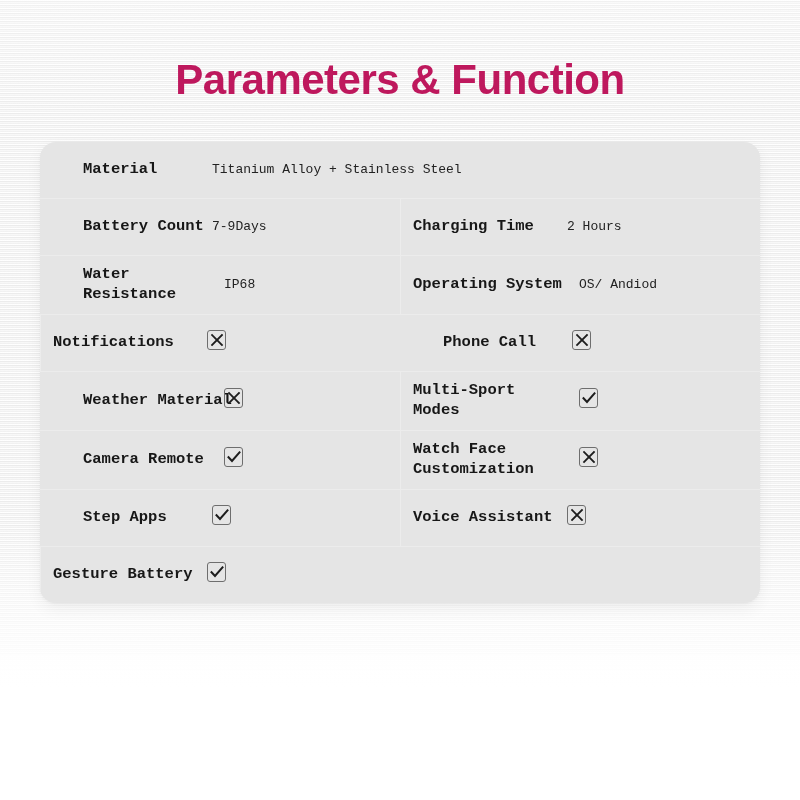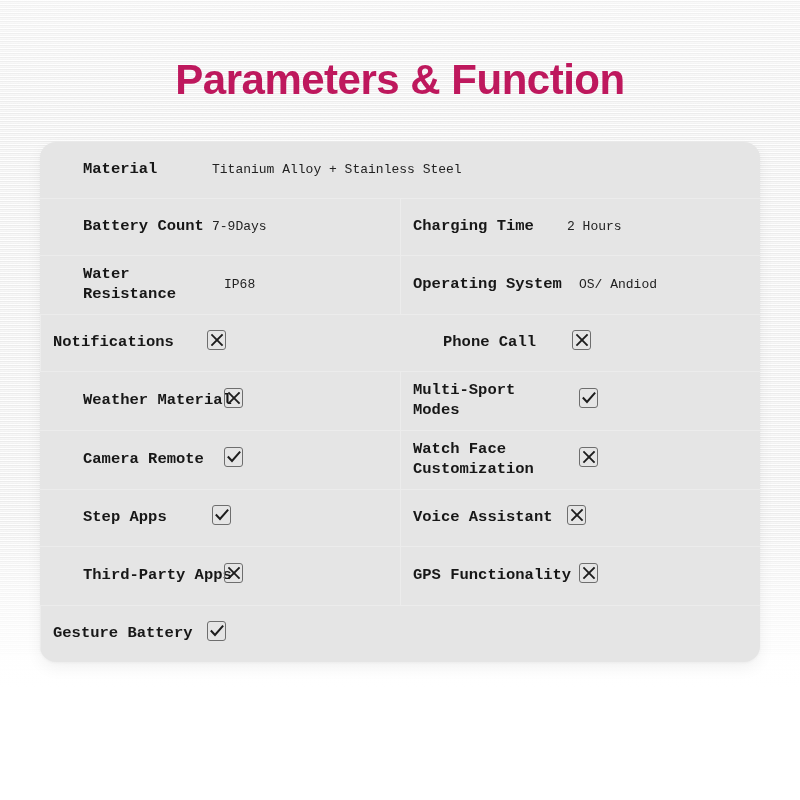--- a/index.html
+++ b/index.html
@@ -250,36 +250,20 @@
             </svg></span></span>
       </div>
       <div class="spec-cell half right-half">
         <span class="cell-label" style="white-space: nowrap;">Voice Assistant</span>
         <span class="cell-value"><span class="mark mark-x"><svg width="13" height="13" viewBox="0 0 13 13">
               <line x1="1.6" y1="1.6" x2="11.4" y2="11.4"></line>
               <line x1="11.4" y1="1.6" x2="1.6" y2="11.4"></line>
             </svg></span></span>
       </div>
     </div>
-    <div class="spec-row row-tall">
-      <div class="spec-cell half">
-        <span class="cell-label" style="white-space: nowrap;">Third-Party Apps</span>
-        <span class="cell-value"><span class="mark mark-x"><svg width="13" height="13" viewBox="0 0 13 13">
-              <line x1="1.6" y1="1.6" x2="11.4" y2="11.4"></line>
-              <line x1="11.4" y1="1.6" x2="1.6" y2="11.4"></line>
-            </svg></span></span>
-      </div>
-      <div class="spec-cell half right-half">
-        <span class="cell-label" style="white-space: nowrap;">GPS Functionality</span>
-        <span class="cell-value"><span class="mark mark-x"><svg width="13" height="13" viewBox="0 0 13 13">
-              <line x1="1.6" y1="1.6" x2="11.4" y2="11.4"></line>
-              <line x1="11.4" y1="1.6" x2="1.6" y2="11.4"></line>
-            </svg></span></span>
-      </div>
-    </div>
     <div class="spec-row">
       <div class="spec-cell half right-half">
         <span class="cell-label" style="white-space: nowrap;">Gesture Battery</span>
         <span class="cell-value"><span class="mark mark-check"><svg width="14" height="12" viewBox="0 0 14 12">
               <path d="M1.5 6.2 L5 10 L12.5 1.4"></path>
             </svg></span></span>
       </div>
     </div>
   </div>
 

